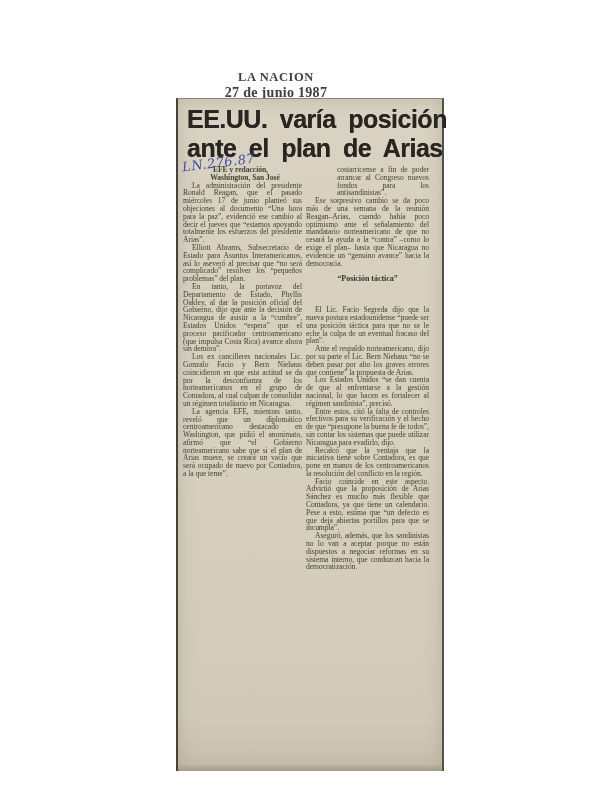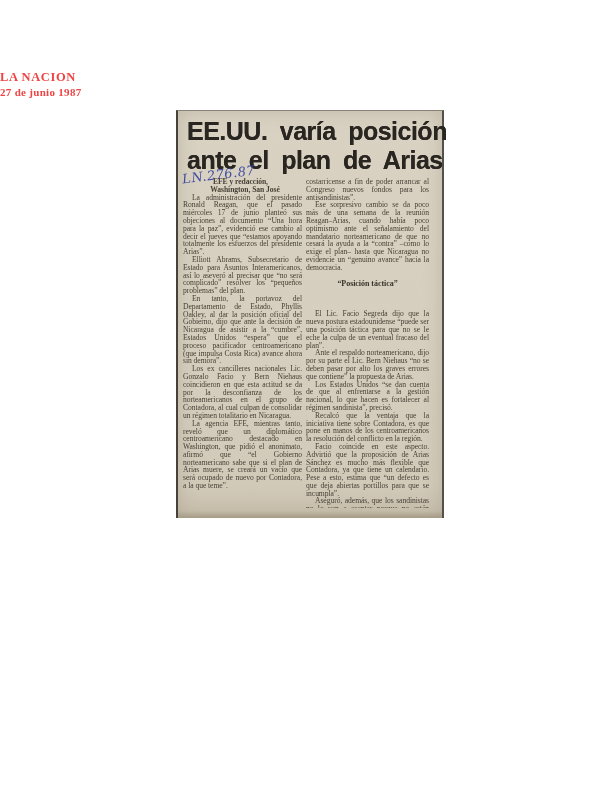--- a/index.html
+++ b/index.html
@@ -8,32 +8,32 @@
     background:#ffffff;
     font-family:"Liberation Serif", serif;
     position:relative;
     overflow:hidden;
   }
   .page{position:absolute;inset:0;background:#ffffff;}
 
   
   .doc-header{
     position:absolute;top:70px;left:0;width:552px;
-    color:#ef4444;
+    text-align:center;color:#404040;
   }
   .doc-header .pub{
     font-weight:bold;font-size:12.5px;letter-spacing:.6px;line-height:15px;
   }
   .doc-header .date{
-    font-weight:bold;font-size:11px;letter-spacing:.3px;line-height:15px;
+    font-weight:bold;font-size:14px;letter-spacing:.3px;line-height:15px;
   }
 
   
   .clipping{
-    position:absolute;left:176px;top:110px;width:268px;height:408px;
+    position:absolute;left:176px;top:98px;width:268px;height:673px;
     background:
       linear-gradient(180deg,#d9d2c2 0%,#d6cfbf 55%,#d2cab9 92%,#c6bdab 100%);
     border-left:2px solid #46413a;
     border-right:2px solid #56504a;
     border-top:1px solid #8a8274;
     box-shadow:inset 0 0 18px rgba(120,108,86,.25);
     box-sizing:border-box;
   }
   .clipping::after{ 
     content:"";position:absolute;left:0;right:0;bottom:0;height:7px;
@@ -77,21 +77,21 @@
     overflow:hidden;
     color:#453f34;
     font-size:7.6px;
     line-height:7.8px;
     text-align:justify;
     letter-spacing:-.05px;
   }
   .col.right{width:123px;}
 
   .para{margin:0;text-indent:9px;}
-  .col.right .list-top .para:first-child{text-indent:0;}
+  .col.right .list-top .para:first-child{text-indent:0;margin-left:31px;}
 
   .dateline{font-weight:bold;}
   .dateline .agency{text-indent:30px;text-align:left;}
   .dateline .place{text-indent:5px;text-align:center;}
 
   .subhead{
     font-weight:bold;
     text-align:center;
     font-size:8px;
     margin:8px 0 23px 0;
@@ -136,20 +136,21 @@
       <div class="col right">
         <div class="list-top">
             <p class="para">costarricense a fin de poder arrancar al Congreso nuevos fondos para los antisandinistas”.</p>
             <p class="para">Ese sorpresivo cambio se da poco más de una semana de la reunión Reagan–Arias, cuando había poco optimismo ante el señalamiento del mandatario norteamericano de que no cesará la ayuda a la “contra” –como lo exige el plan– hasta que Nicaragua no evidencie un “genuino avance” hacia la democracia.</p>
           </div>
         <div class="subhead">“Posición táctica”</div>
         <div class="list-bottom">
             <p class="para">El Lic. Facio Segreda dijo que la nueva postura estadounidense “puede ser una posición táctica para que no se le eche la culpa de un eventual fracaso del plan”.</p>
             <p class="para">Ante el respaldo norteamericano, dijo por su parte el Lic. Bern Niehaus “no se deben pasar por alto los graves errores que contiene” la propuesta de Arias.</p>
             <p class="para">Los Estados Unidos “se dan cuenta de que al enfrentarse a la gestión nacional, lo que hacen es fortalecer al régimen sandinista”, precisó.</p>
+            <p class="para">Entre estos, citó la falta de controles efectivos para su verificación y el hecho de que “presupone la buena fe de todos”, sin contar los sistemas que puede utilizar Nicaragua para evadirlo, dijo.</p>
             <p class="para">Recalcó que la ventaja que la iniciativa tiene sobre Contadora, es que pone en manos de los centroamericanos la resolución del conflicto en la región.</p>
             <p class="para">Facio coincide en este aspecto. Advirtió que la proposición de Arias Sánchez es mucho más flexible que Contadora, ya que tiene un calendario. Pese a esto, estima que “un defecto es que deja abiertas portillos para que se incumpla”.</p>
             <p class="para">Aseguró, además, que los sandinistas no lo van a aceptar porque no están dispuestos a negociar reformas en su sistema interno, que conduzcan hacia la democratización.</p>
           </div>
       </div>
 
     </div>
   </div>
 </div>
 

